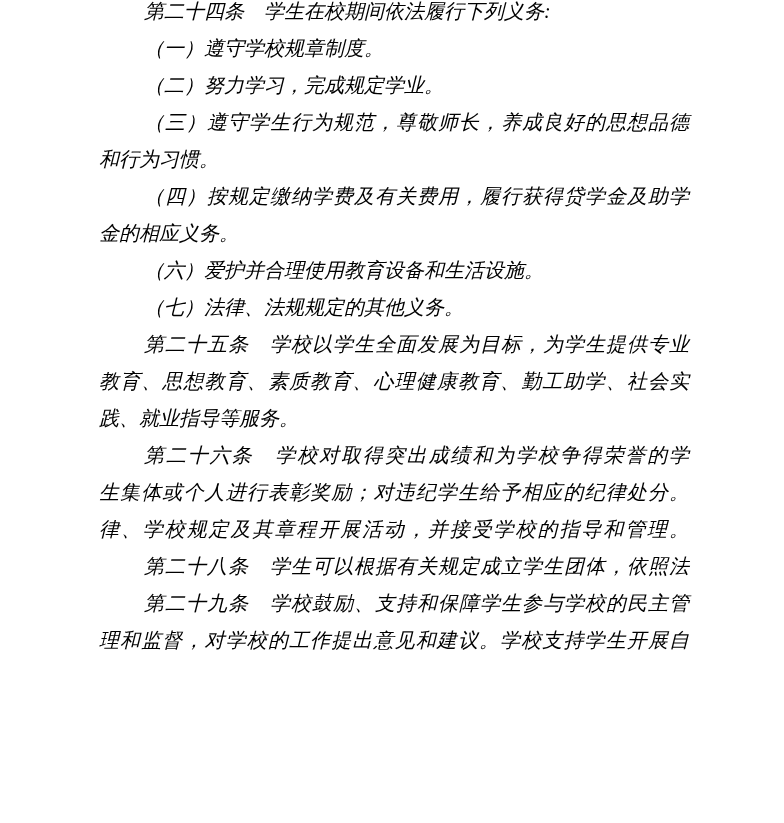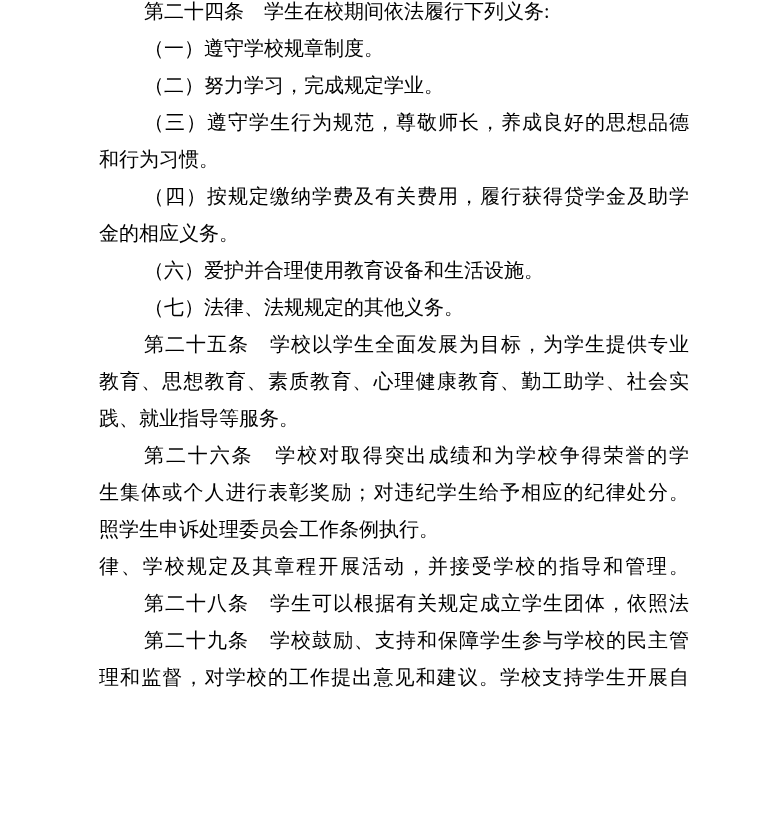--- a/index.html
+++ b/index.html
@@ -13,20 +13,21 @@
     background: #ffffff;
     position: relative;
   }
   .page {
     position: absolute;
     left: 0;
     top: 0;
     width: 784px;
     height: 823px;
     background: #ffffff;
+    font-style: italic;
   }
   .textblock {
     position: absolute;
     left: 99px;
     top: -7px;
     width: 590px;
     font-family: "Liberation Serif", "DejaVu Serif", serif;
     font-size: 20px;
     color: #000000;
     font-weight: 400;
@@ -59,19 +60,18 @@
       <div class="line">和行为习惯。</div>
       <div class="line indent justify">（四）按规定缴纳学费及有关费用，履行获得贷学金及助学</div>
       <div class="line">金的相应义务。</div>
       <div class="line indent">（六）爱护并合理使用教育设备和生活设施。</div>
       <div class="line indent">（七）法律、法规规定的其他义务。</div>
       <div class="line indent justify">第二十五条　学校以学生全面发展为目标，为学生提供专业</div>
       <div class="line justify">教育、思想教育、素质教育、心理健康教育、勤工助学、社会实</div>
       <div class="line">践、就业指导等服务。</div>
       <div class="line indent justify">第二十六条　学校对取得突出成绩和为学校争得荣誉的学</div>
       <div class="line justify">生集体或个人进行表彰奖励；对违纪学生给予相应的纪律处分。</div>
-      <div class="line">照学生申诉处理委员会工作条例执行。</div>
       <div class="line justify">律、学校规定及其章程开展活动，并接受学校的指导和管理。</div>
       <div class="line indent justify">第二十八条　学生可以根据有关规定成立学生团体，依照法</div>
       <div class="line indent justify">第二十九条　学校鼓励、支持和保障学生参与学校的民主管</div>
       <div class="line justify">理和监督，对学校的工作提出意见和建议。学校支持学生开展自</div>
     </div>
 </div>
 
 </body></html>

